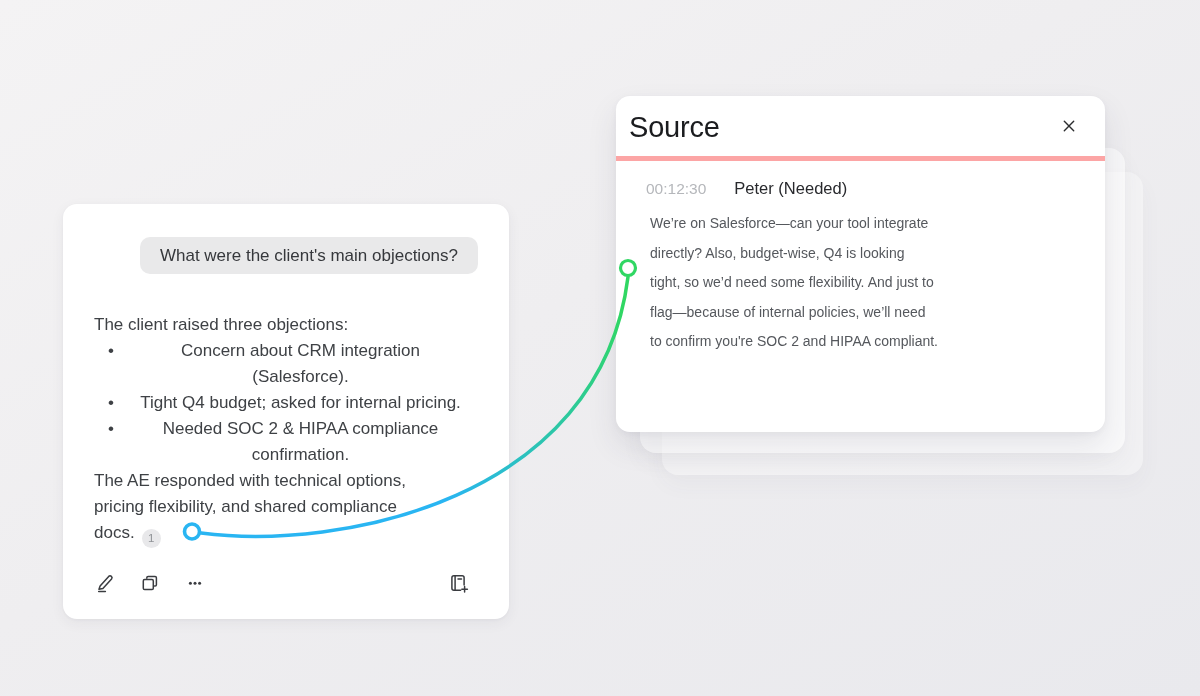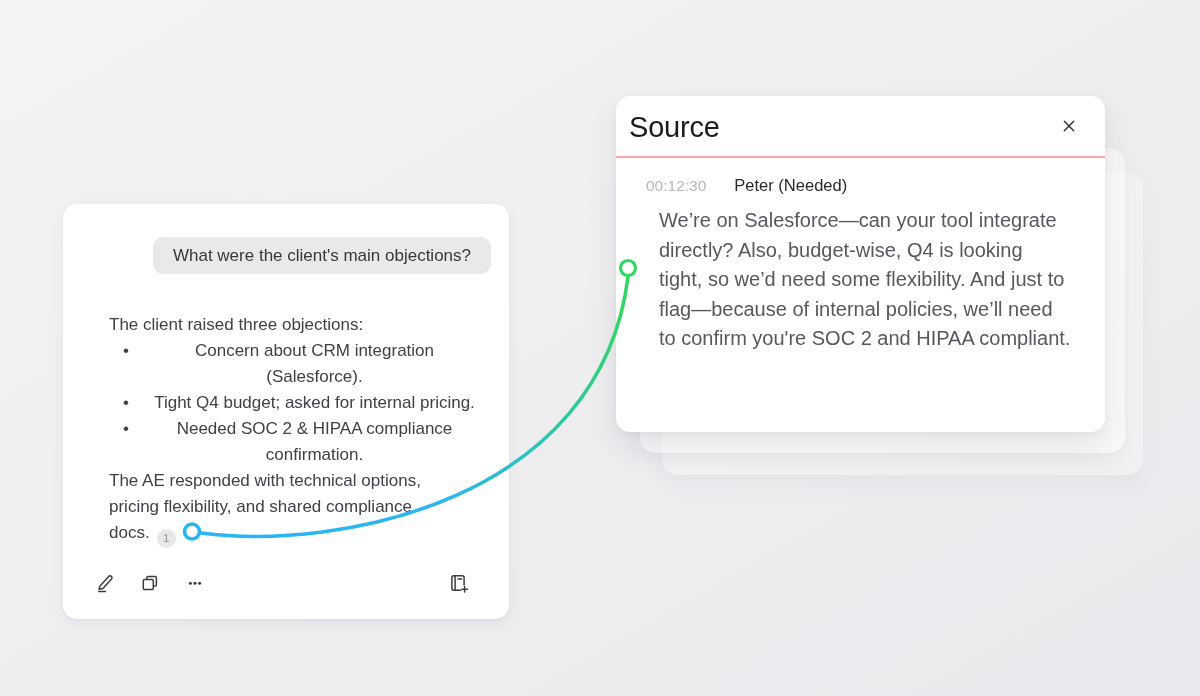--- a/index.html
+++ b/index.html
@@ -32,39 +32,38 @@
   }
 
   
   .answer-card {
     position: absolute;
     left: 63px; top: 204px; width: 446px; height: 415px;
     background: #FFFFFF;
     border-radius: 14px;
     box-shadow: 0 4px 14px rgba(50,50,70,0.06), 0 1px 3px rgba(50,50,70,0.04);
     box-sizing: border-box;
-    padding: 0 18px;
+    padding: 0 31px;
   }
   .question-bubble {
     margin: 33px 0 0 auto;
     width: fit-content;
     max-width: 100%;
     background: #E9E9EA;
     border-radius: 10px;
     padding: 8px 20px;
     font-size: 17px;
     line-height: 21px;
     color: #36383C;
   }
   .answer-body {
     margin-top: 38px;
     font-size: 17px;
     line-height: 26px;
     color: #3E4145;
-    margin-left: 28px;
   }
   .answer-intro { margin: 0; }
   .answer-bullets {
     list-style: none;
     margin: 0; padding: 0; text-align: center;
   }
   .answer-bullets li {
     position: relative;
     padding-left: 29px;
     white-space: pre-line;
@@ -119,21 +118,21 @@
     background: #FFFFFF;
     border-radius: 14px;
     box-shadow: 0 14px 30px rgba(50,50,80,0.10), 0 2px 6px rgba(50,50,80,0.05);
     box-sizing: border-box;
   }
   .source-header {
     display: flex;
     align-items: center;
     justify-content: space-between;
     padding: 14px 24px 12px 13px;
-    border-bottom: 2px solid #fca5a5;
+    border-bottom: 5px solid #fca5a5;
   }
   .source-title {
     font-size: 29px;
     line-height: 34px;
     font-weight: 400;
     color: #1B1C1F;
     letter-spacing: -0.2px;
   }
   .close-btn {
     width: 24px; height: 24px;
@@ -143,22 +142,22 @@
   }
   .source-meta {
     display: flex;
     align-items: baseline;
     gap: 28px;
     margin: 18px 30px 0 30px;
   }
   .timestamp { font-size: 15.5px; color: #B5B7BB; }
   .speaker   { font-size: 16.5px; color: #28292D; }
   .quote {
-    margin: 11px 30px 0 43px;
-    font-size: 20px;
+    margin: 11px 30px 0 34px;
+    font-size: 14px;
     line-height: 29.5px;
     color: #55585D;
     white-space: pre-line;
   }
 
   
   .connector-svg {
     position: absolute;
     left: 0; top: 0;
     z-index: 30;

